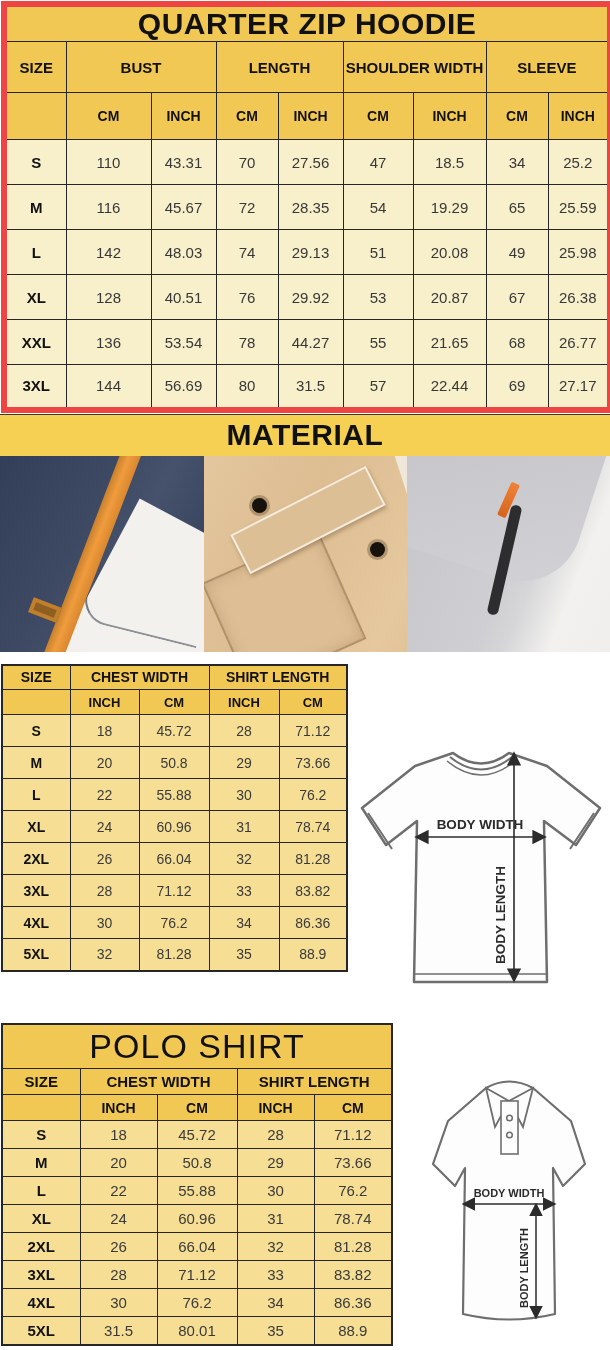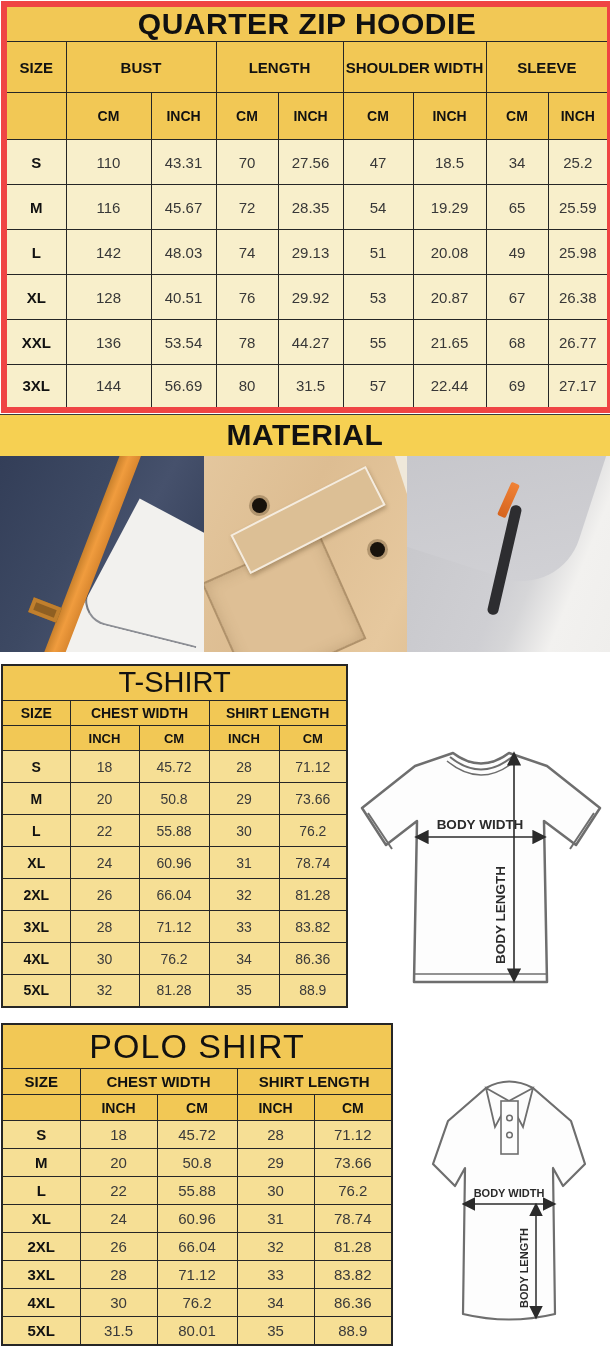--- a/index.html
+++ b/index.html
@@ -226,23 +226,20 @@
 <div class="shirt-block tshirt-block">
   <table class="small-table tshirt-table">
     <colgroup>
       <col style="width:68px">
         <col style="width:69px">
         <col style="width:70px">
       <col style="width:70px">
         <col style="width:68px">
     </colgroup>
     <tbody>
-      <tr>
-          <td class="t-title" colspan="5">T-SHIRT</td>
-        </tr>
       <tr class="h1">
         <td>SIZE</td>
         <td colspan="2">CHEST WIDTH</td>
         <td colspan="2">SHIRT LENGTH</td>
       </tr>
       <tr class="h2">
         <td></td>
         <td>INCH</td>
         <td>CM</td>
         <td>INCH</td>

